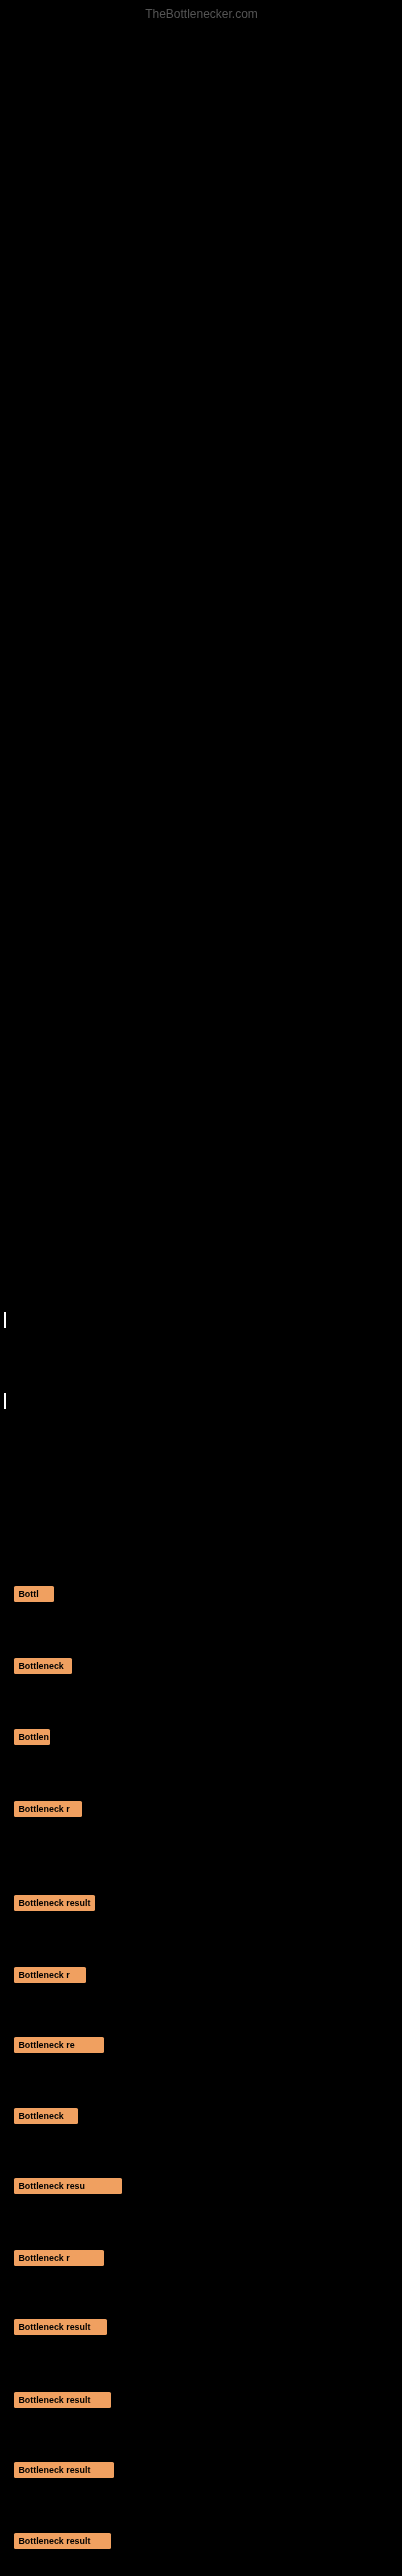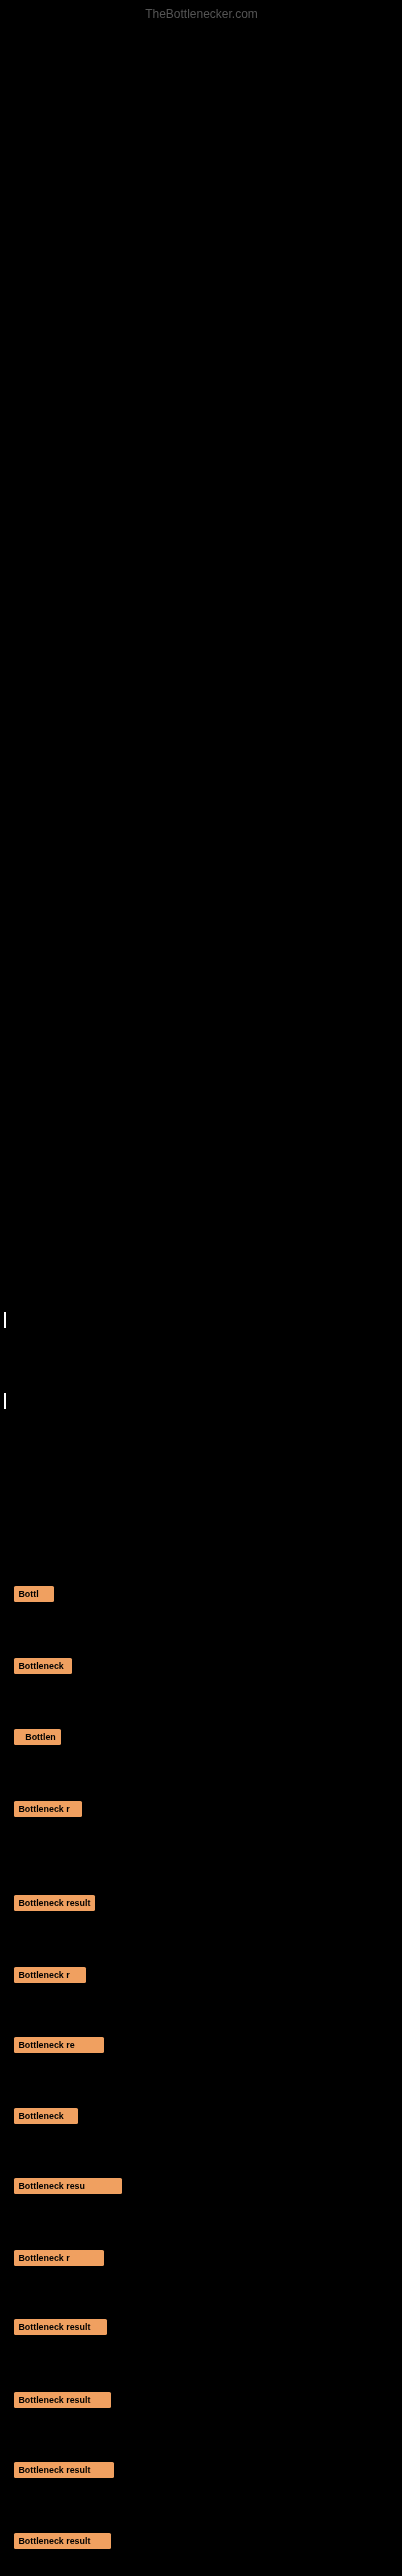--- a/index.html
+++ b/index.html
@@ -58,21 +58,21 @@
 
 <div class="site-title">TheBottlenecker.com</div>
 
 <div class="cursor-bar" style="top: 1312px; left: 4px;"></div>
 
 <div class="cursor-bar" style="top: 1393px; left: 4px;"></div>
 
 <div id="badges-container">
     <div class="badge-row" style="top: 1586px; position: absolute; left: 1.6px;"><span class="bottleneck-badge" style="width: 40px;">Bottl</span></div>
     <div class="badge-row" style="top: 1658px; position: absolute; left: 1.6px;"><span class="bottleneck-badge" style="width: 58px;">Bottleneck</span></div>
-    <div class="badge-row" style="top: 1729px; position: absolute; left: 1.6px;"><span class="bottleneck-badge" style="width: 47px; text-align: right;">Bottlen</span></div>
+    <div class="badge-row" style="top: 1729px; position: absolute; left: 1.6px;"><span class="bottleneck-badge" style="width: 36px; text-align: right;">Bottlen</span></div>
     <div class="badge-row" style="top: 1801px; position: absolute; left: 1.6px;"><span class="bottleneck-badge" style="width: 68px;">Bottleneck r</span></div>
     <div class="badge-row" style="top: 1895px; position: absolute; left: 1.6px;"><span class="bottleneck-badge" style="width: 81px;">Bottleneck result</span></div>
     <div class="badge-row" style="top: 1967px; position: absolute; left: 1.6px;"><span class="bottleneck-badge" style="width: 72px;">Bottleneck r</span></div>
     <div class="badge-row" style="top: 2037px; position: absolute; left: 1.6px;"><span class="bottleneck-badge" style="width: 90px;">Bottleneck re</span></div>
     <div class="badge-row" style="top: 2108px; position: absolute; left: 1.6px;"><span class="bottleneck-badge" style="width: 64px;">Bottleneck</span></div>
     <div class="badge-row" style="top: 2178px; position: absolute; left: 1.6px;"><span class="bottleneck-badge" style="width: 108px;">Bottleneck resu</span></div>
     <div class="badge-row" style="top: 2250px; position: absolute; left: 1.6px;"><span class="bottleneck-badge" style="width: 90px;">Bottleneck r</span></div>
     <div class="badge-row" style="top: 2319px; position: absolute; left: 1.6px;"><span class="bottleneck-badge" style="width: 93px;">Bottleneck result</span></div>
     <div class="badge-row" style="top: 2392px; position: absolute; left: 1.6px;"><span class="bottleneck-badge" style="width: 97px;">Bottleneck result</span></div>
     <div class="badge-row" style="top: 2462px; position: absolute; left: 1.6px;"><span class="bottleneck-badge" style="width: 100px;">Bottleneck result</span></div>

